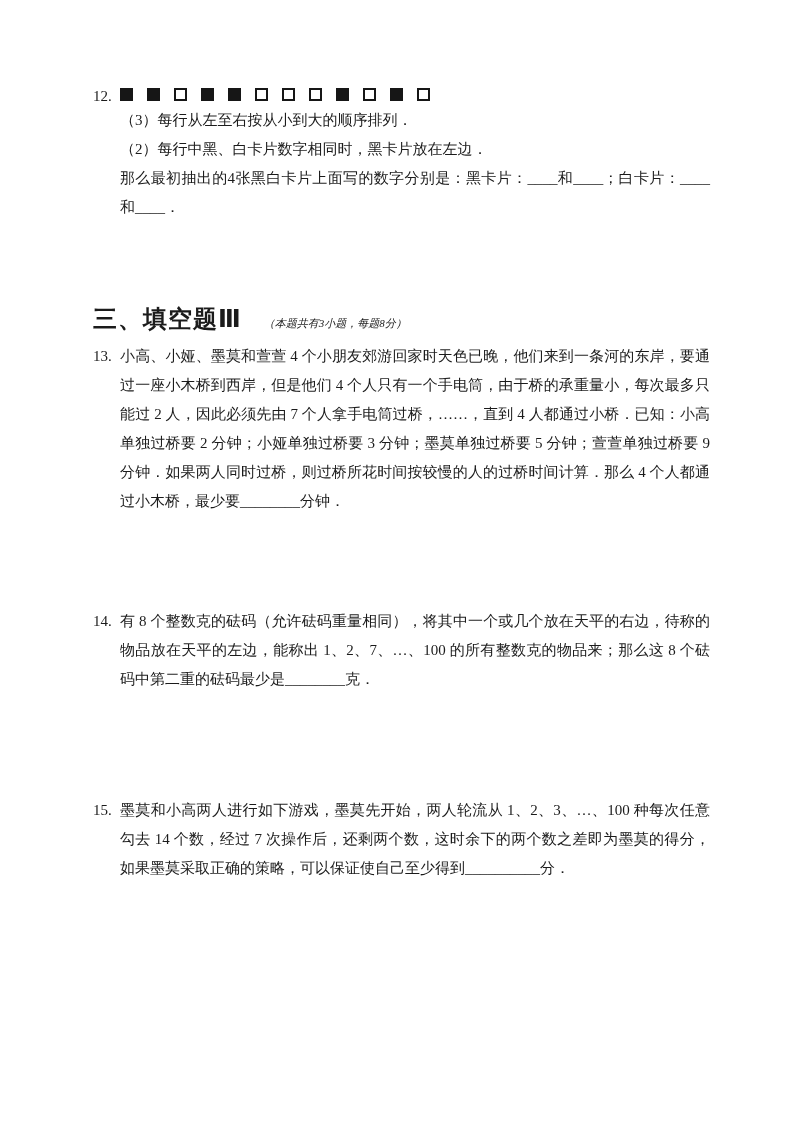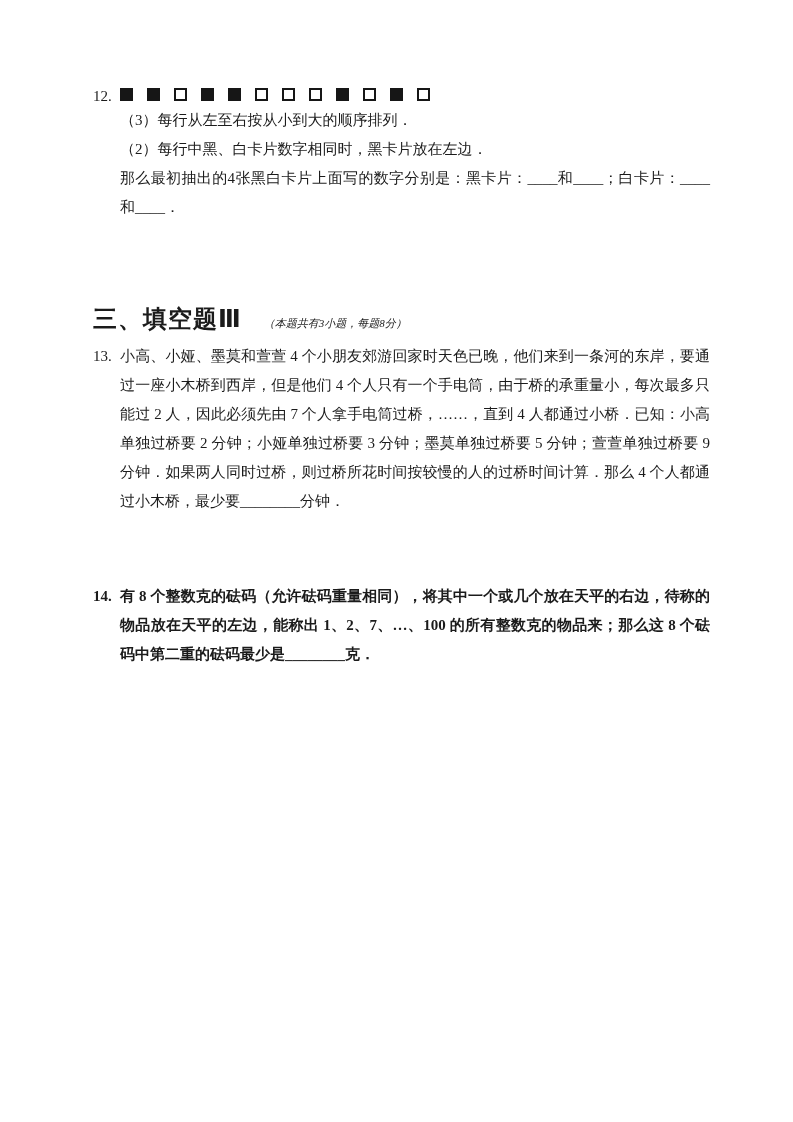--- a/index.html
+++ b/index.html
@@ -65,21 +65,21 @@
     font-weight: bold;
     font-size: 24px;
     letter-spacing: 1px;
   }
   .heading-note {
     font-style: italic;
     font-size: 11px;
     margin-left: 18px;
   }
   .p13 { margin-top: 4px; }
-  .p14 { margin-top: 66px; font-weight: bold; }
+  .p14 { margin-top: 91px; }
   .p15 { margin-top: 102px; }
 </style>
 </head>
 <body>
 
 <div class="page">
 
   <div class="problem p12">
     <span class="num">12.</span>
     <div class="body">
@@ -111,14 +111,18 @@
   <div class="problem p13">
     <span class="num">13.</span>
     <div class="body">小高、小娅、墨莫和萱萱 4 个小朋友郊游回家时天色已晚，他们来到一条河的东岸，要通过一座小木桥到西岸，但是他们 4 个人只有一个手电筒，由于桥的承重量小，每次最多只能过 2 人，因此必须先由 7 个人拿手电筒过桥，……，直到 4 人都通过小桥．已知：小高单独过桥要 2 分钟；小娅单独过桥要 3 分钟；墨莫单独过桥要 5 分钟；萱萱单独过桥要 9 分钟．如果两人同时过桥，则过桥所花时间按较慢的人的过桥时间计算．那么 4 个人都通过小木桥，最少要________分钟．</div>
   </div>
 
   <div class="problem p14">
     <span class="num">14.</span>
     <div class="body">有 8 个整数克的砝码（允许砝码重量相同），将其中一个或几个放在天平的右边，待称的物品放在天平的左边，能称出 1、2、7、…、100 的所有整数克的物品来；那么这 8 个砝码中第二重的砝码最少是________克．</div>
   </div>
 
+  <div class="problem p15">
+    <span class="num">15.</span>
+    <div class="body">墨莫和小高两人进行如下游戏，墨莫先开始，两人轮流从 1、2、3、…、100 种每次任意勾去 14 个数，经过 7 次操作后，还剩两个数，这时余下的两个数之差即为墨莫的得分，如果墨莫采取正确的策略，可以保证使自己至少得到__________分．</div>
+  </div>
 
 </div>
 
 </body></html>

